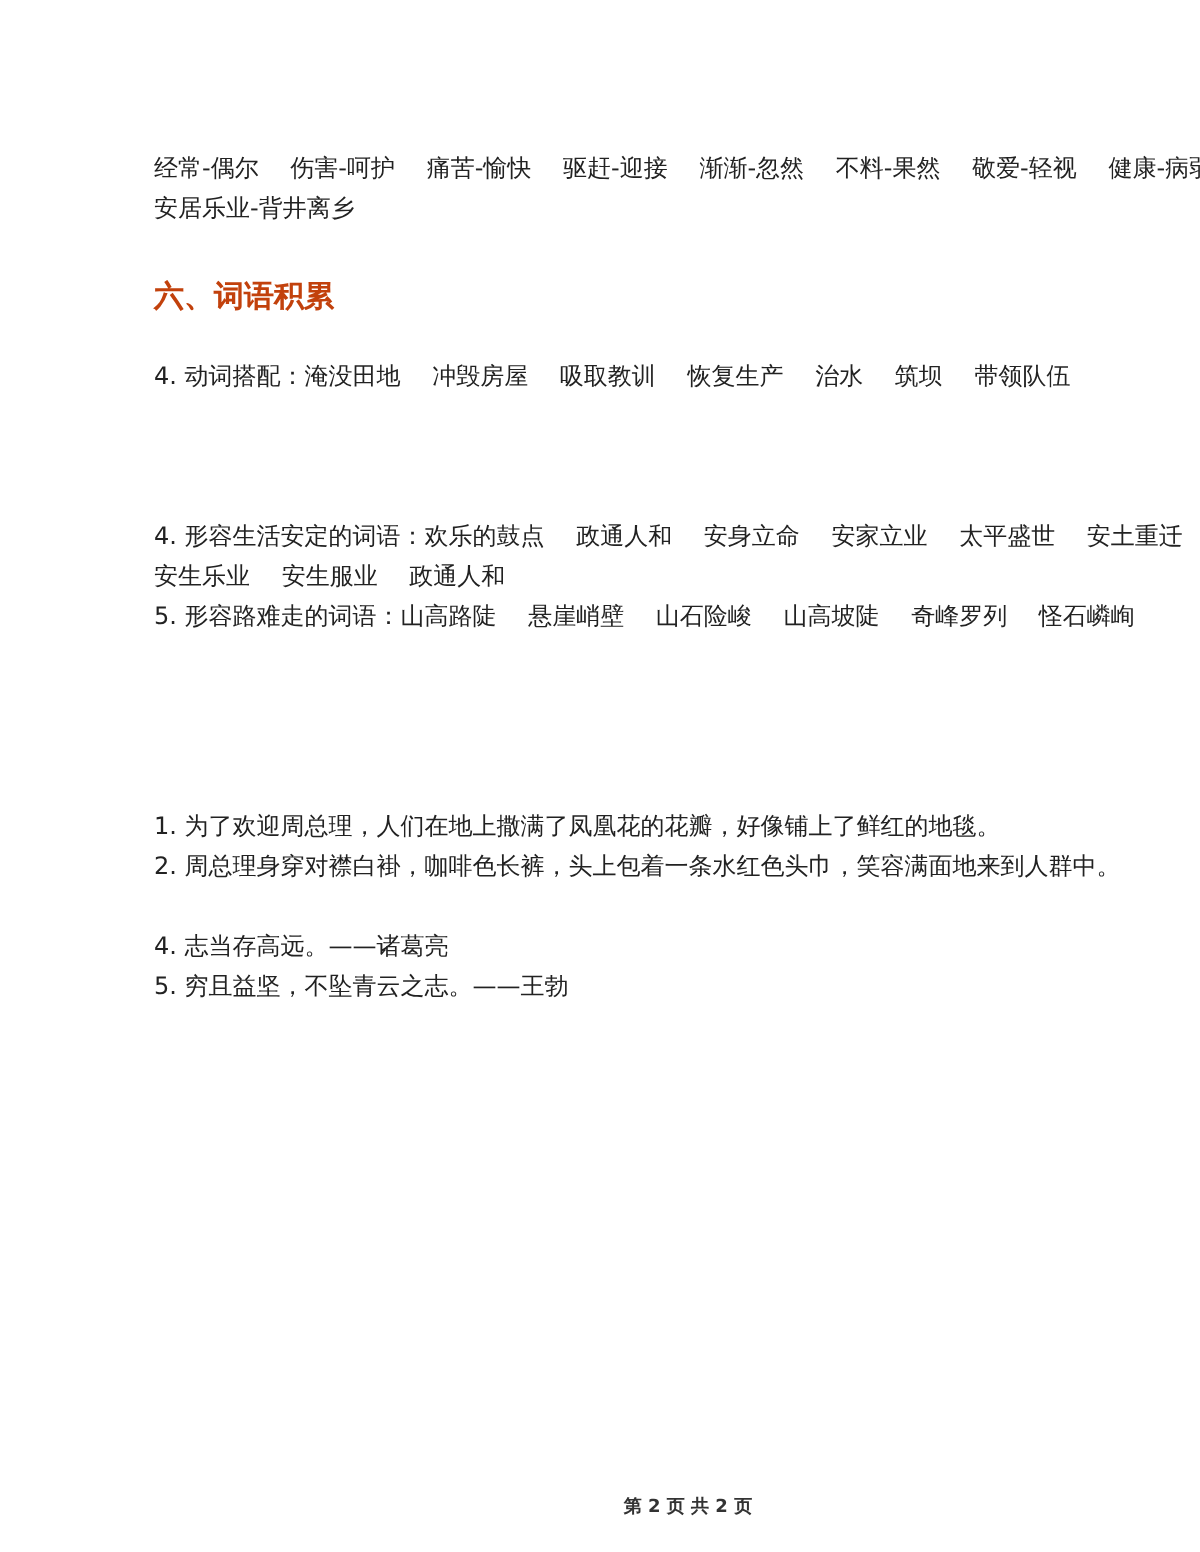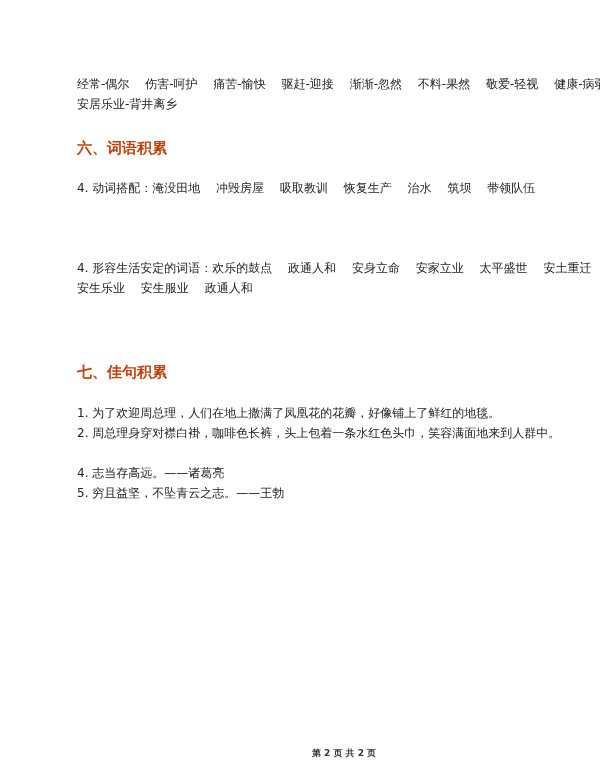--- a/index.html
+++ b/index.html
@@ -47,22 +47,29 @@
     <span class="w">安身立命</span>
     <span class="w">安家立业</span>
     <span class="w">太平盛世</span>
     <span class="w">安土重迁</span>
   </div>
   <div class="line" style="top:278px">
     <span class="w">安生乐业</span>
     <span class="w">安生服业</span>
     <span class="w">政通人和</span>
   </div>
+  <div class="line" style="top:298px">
+    <span>5. 形容路难走的词语：</span><span class="w">山高路陡</span>
+    <span class="w">悬崖峭壁</span>
+    <span class="w">山石险峻</span>
+    <span class="w">山高坡陡</span>
+    <span class="w">奇峰罗列</span>
+    <span class="w">怪石嶙峋</span>
+  </div>
 
-  <div class="heading" style="top:361px">七、佳句积累</div>
 
   <div class="line" style="top:403px">1. 为了欢迎周总理，人们在地上撒满了凤凰花的花瓣，好像铺上了鲜红的地毯。</div>
   <div class="line" style="top:423px">2. 周总理身穿对襟白褂，咖啡色长裤，头上包着一条水红色头巾，笑容满面地来到人群中。</div>
   <div class="line" style="top:463px">4. 志当存高远。——诸葛亮</div>
   <div class="line" style="top:483px">5. 穷且益坚，不坠青云之志。——王勃</div>
 
   <div class="footer">第 2 页 共 2 页</div>
 </div>
 
 </body></html>

